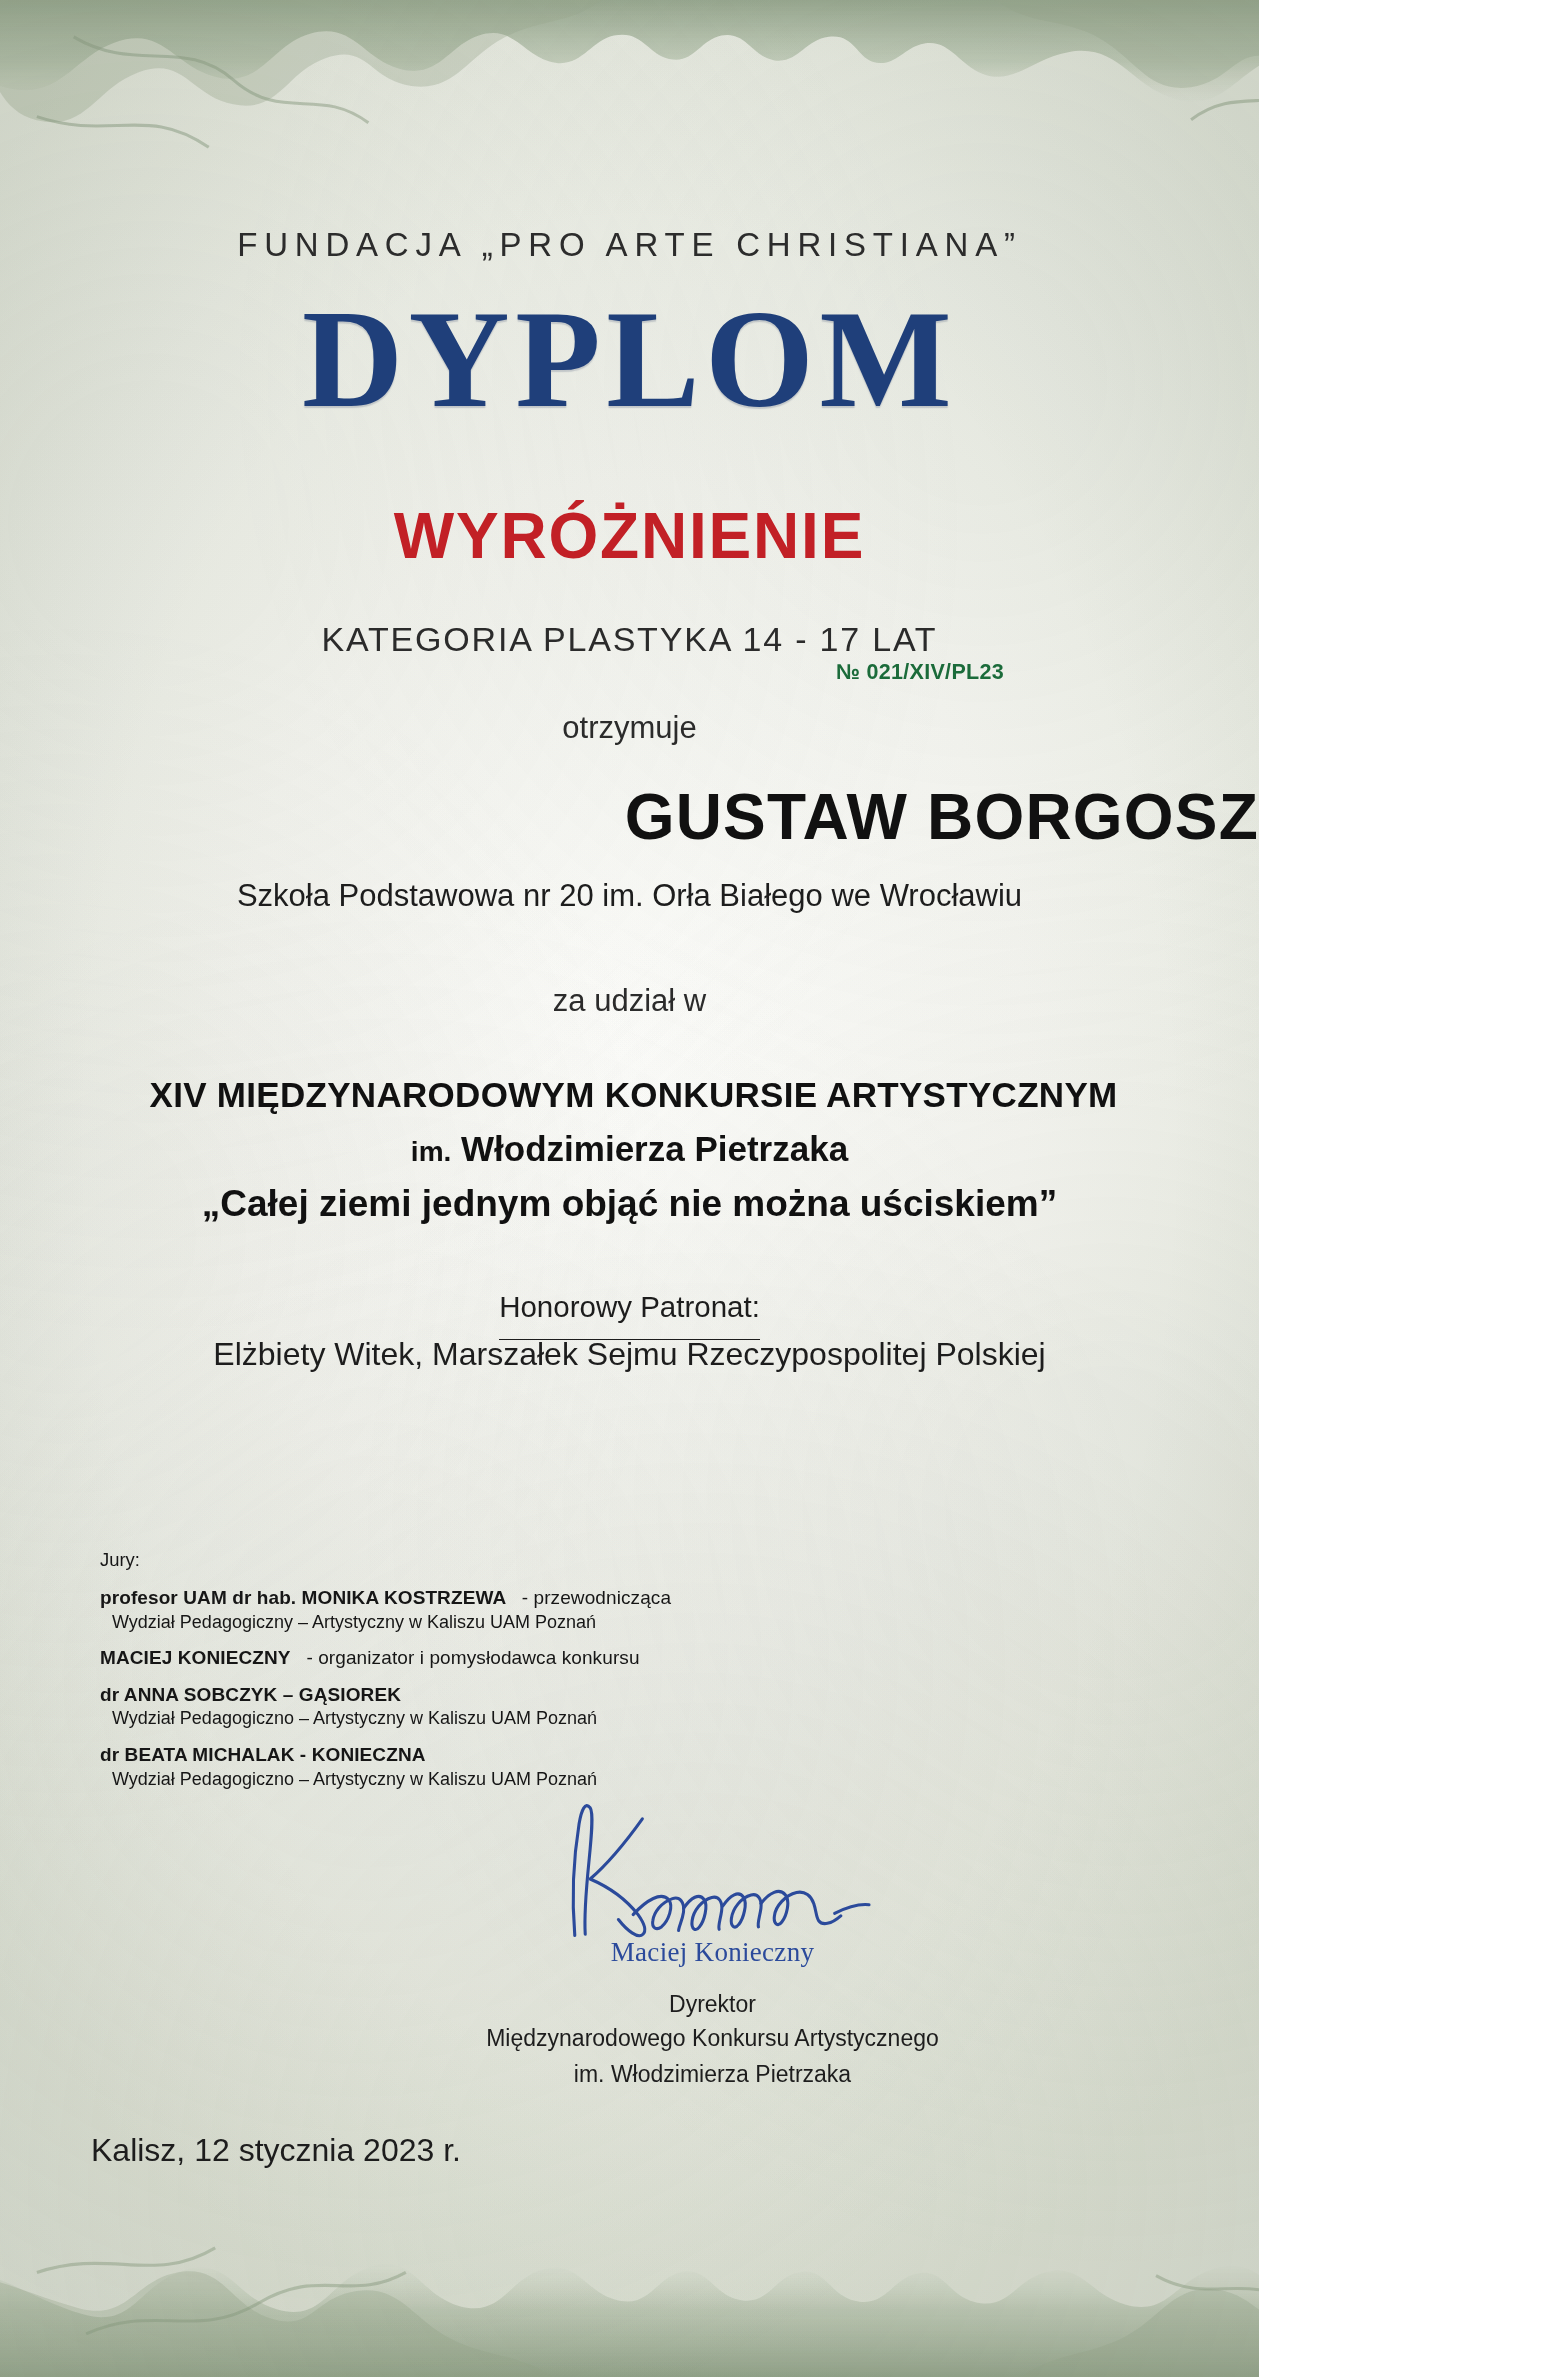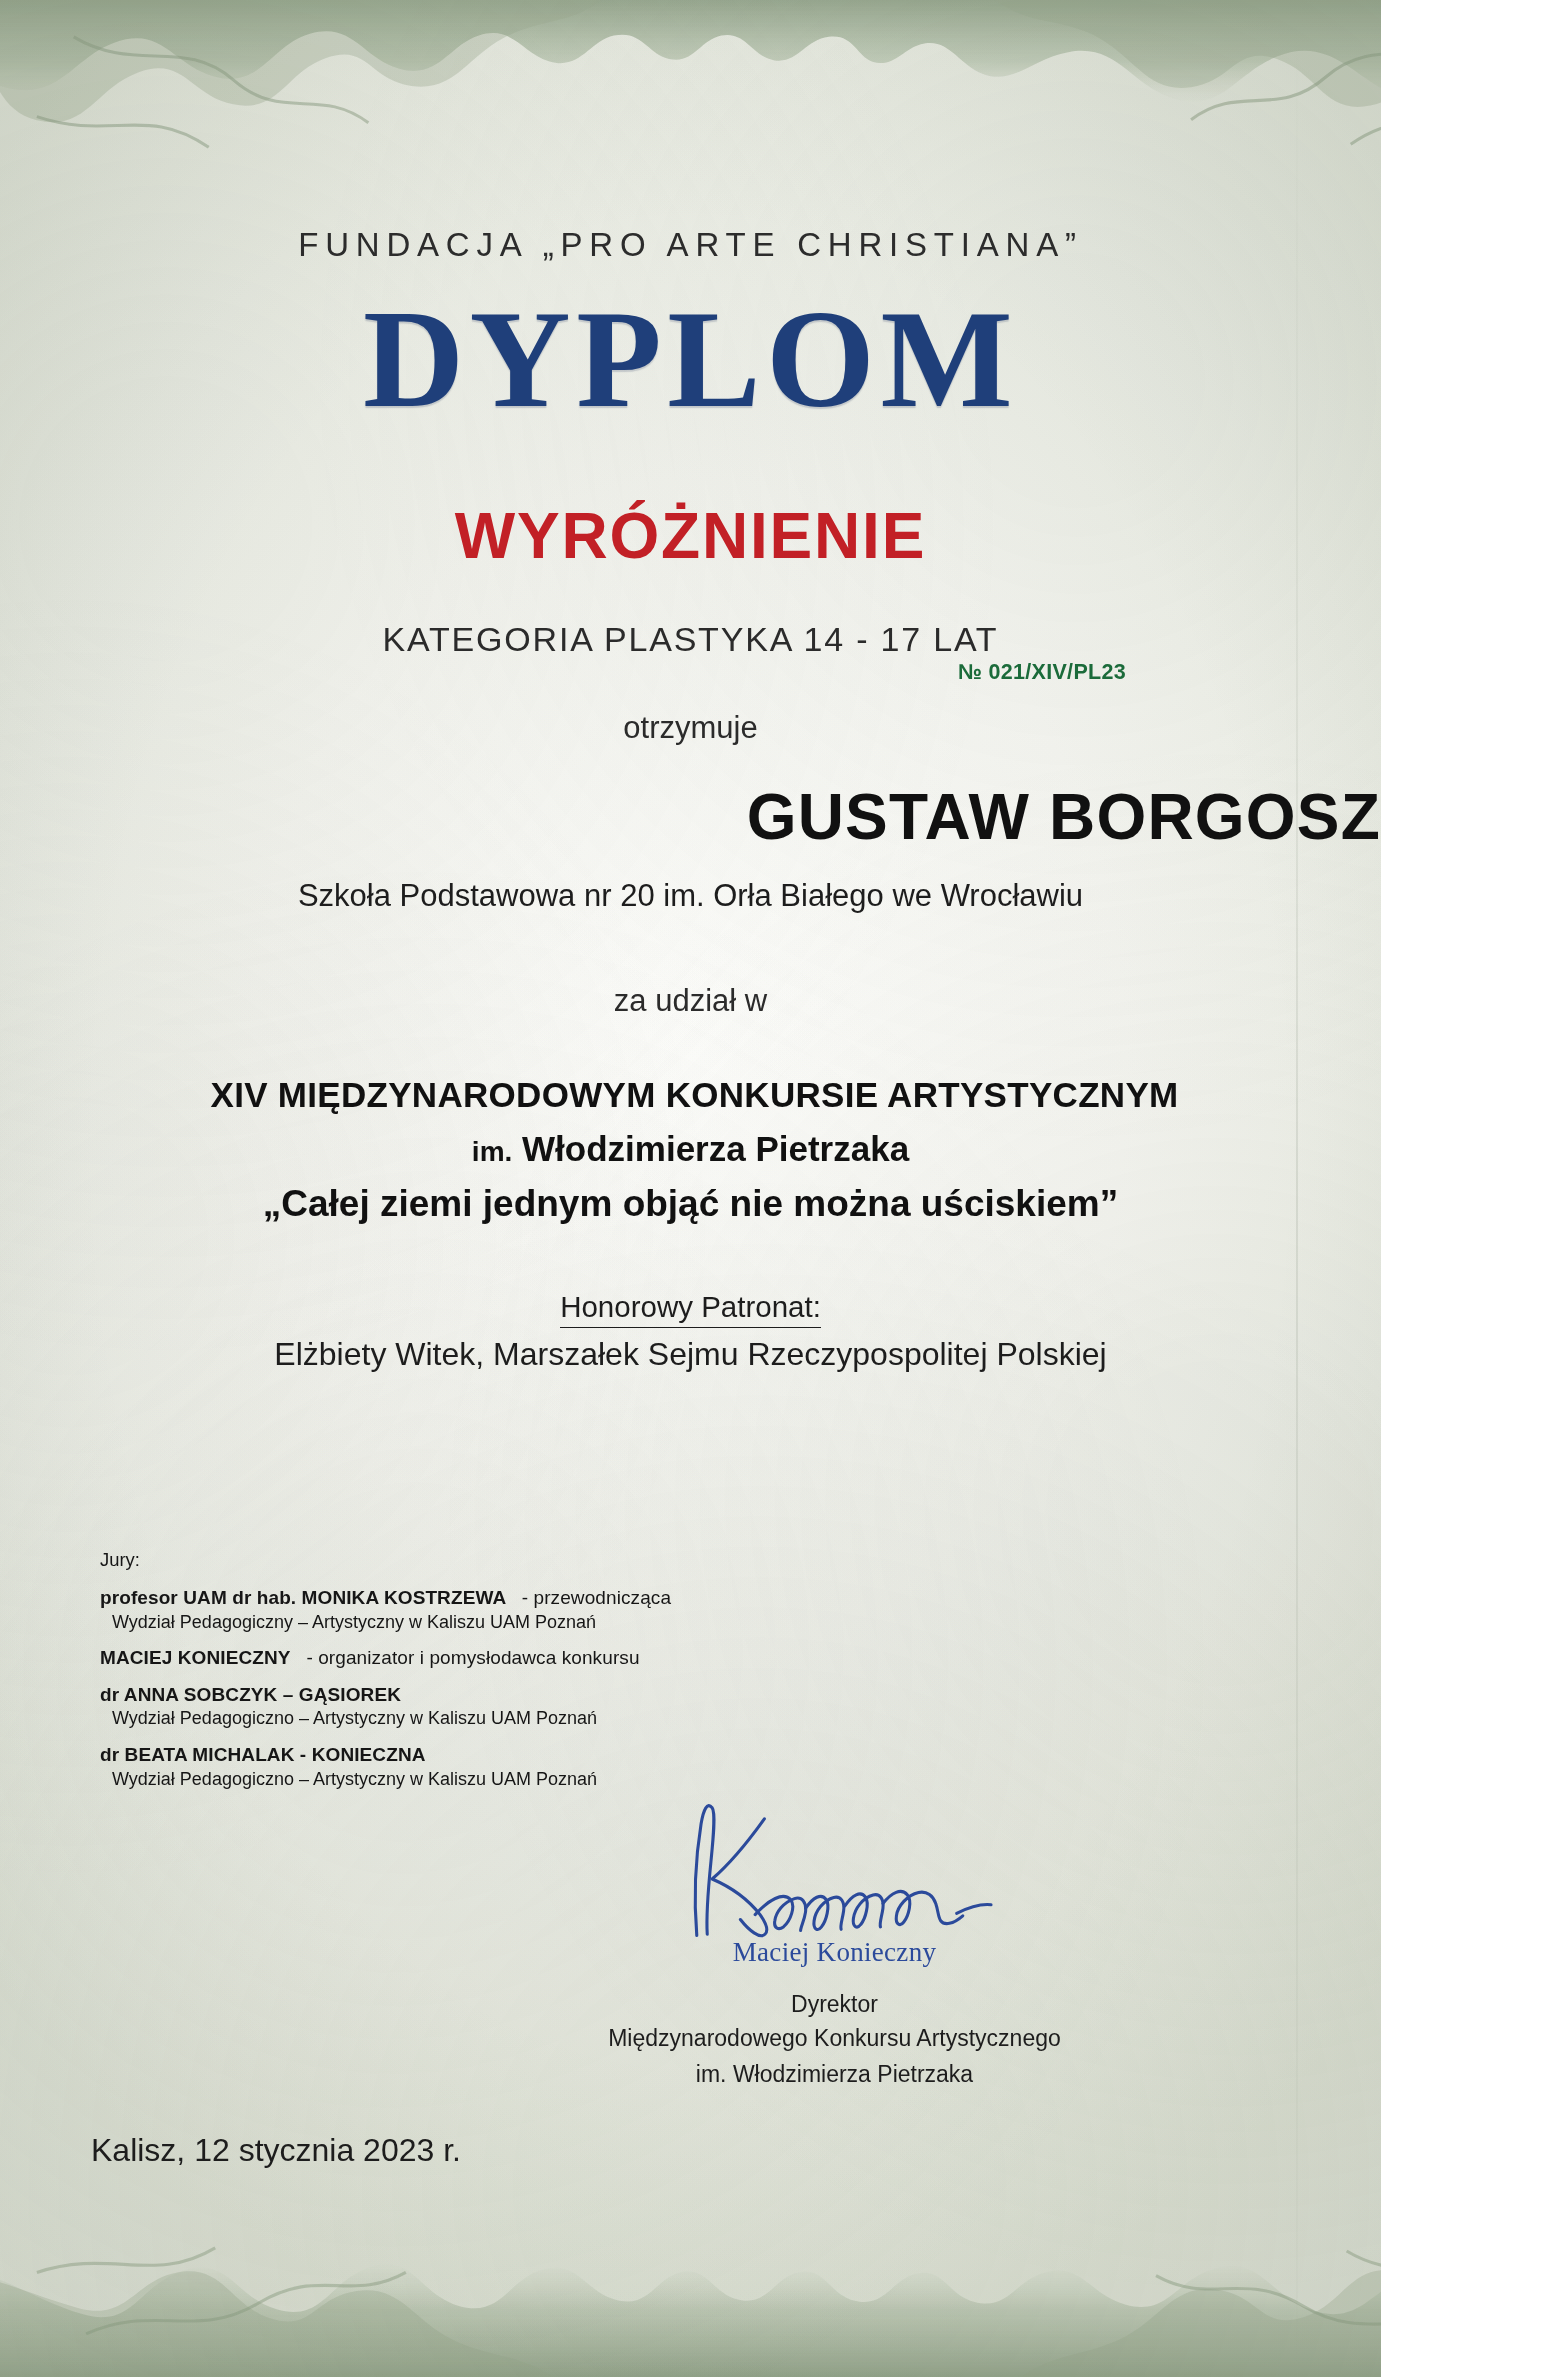--- a/index.html
+++ b/index.html
@@ -6,21 +6,21 @@
     margin: 0;
     padding: 0;
     background: #ffffff;
   }
   body {
     font-family: "Liberation Sans", sans-serif;
   }
 
   .page {
     position: relative;
-    width: 1381px;
+    width: 1259px;
     height: 2377px;
     overflow: hidden;
     background:
       radial-gradient(ellipse 70% 55% at 50% 45%, #fdfdfb 0%, #f6f6f2 45%, #eceee6 75%, #e2e6da 100%),
       linear-gradient(135deg, #eef0e8 0%, #f7f7f3 30%, #f2f3ec 60%, #e7eade 100%);
   }
 
   
   .texture {
     position: absolute;
@@ -184,21 +184,21 @@
 
   .patron-label {
     position: absolute;
     top: 1290px; left: 0; right: 0;
     text-align: center;
     font-size: 29.5px;
     color: #1d1d1d;
   }
   .patron-label span {
     border-bottom: 1.2px solid #1d1d1d;
-    padding-bottom: 4px;
+    padding-bottom: 16px;
   }
 
   .patron-name {
     position: absolute;
     top: 1336px; left: 0; right: 0;
     text-align: center;
     font-size: 32px;
     color: #1d1d1d;
   }
 

